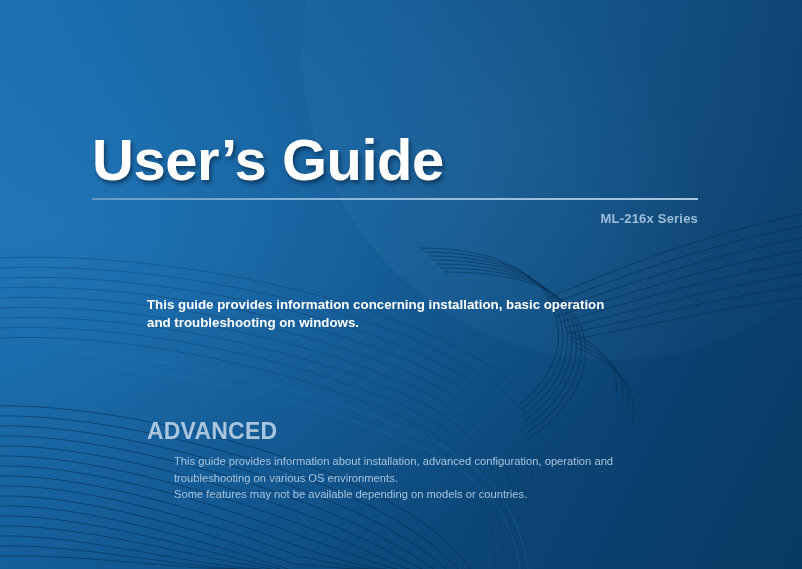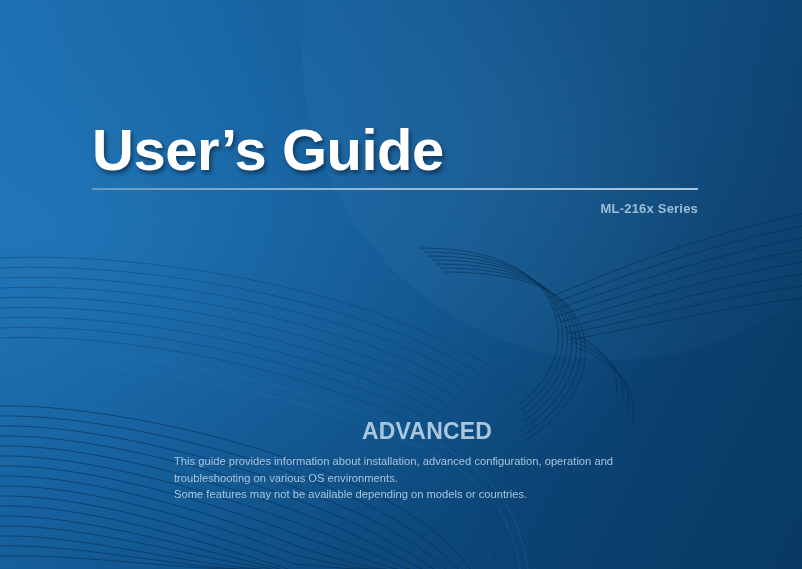--- a/index.html
+++ b/index.html
@@ -62,21 +62,21 @@
     height: 620px;
     border-radius: 50%;
     background: radial-gradient(circle at 35% 65%, rgba(120,180,225,0.10) 0%, rgba(120,180,225,0.04) 45%, rgba(120,180,225,0) 70%);
     pointer-events: none;
   }
 
   
   .title-block {
     position: absolute;
     left: 92px;
-    top: 120px;
+    top: 130px;
     width: 606px;
   }
   .main-title {
     margin: 0;
     font-size: 58px;
     line-height: 60px;
     font-weight: bold;
     letter-spacing: -0.5px;
     color: #ffffff;
     text-shadow: 2px 3px 4px rgba(1,20,40,0.55);
@@ -128,21 +128,20 @@
     max-width: 470px;
   }
 
   .sect-title-advanced {
     margin: 0;
     font-size: 23px;
     line-height: 26px;
     font-weight: bold;
     color: #a9c6de;
     letter-spacing: 0.2px;
-    text-align: center;
   }
   .sect-body-advanced {
     margin-top: 9px;
     font-size: 11.2px;
     line-height: 16.5px;
     color: #a8c4dc;
     max-width: 470px;
     margin-left: 27px;
   }
   .sect-body-advanced p { margin: 0; }
@@ -223,20 +222,21 @@
 
   <div class="title-block">
     <h1 class="main-title">User’s Guide</h1>
     <div class="title-rule"></div>
     <div class="model-list">
       <div class="model-line">ML-216x Series</div>
     </div>
   </div>
 
   <div class="section section-basic">
+    <div class="sect-body-basic">This guide provides information concerning installation, basic operation and troubleshooting on windows.</div>
   </div>
 
   <div class="section section-advanced">
     <h2 class="sect-title-advanced">ADVANCED</h2>
     <div class="sect-body-advanced">
       <p>This guide provides information about installation, advanced configuration, operation and troubleshooting on various OS environments.</p>
       <p>Some features may not be available depending on models or countries.</p>
     </div>
   </div>
 

